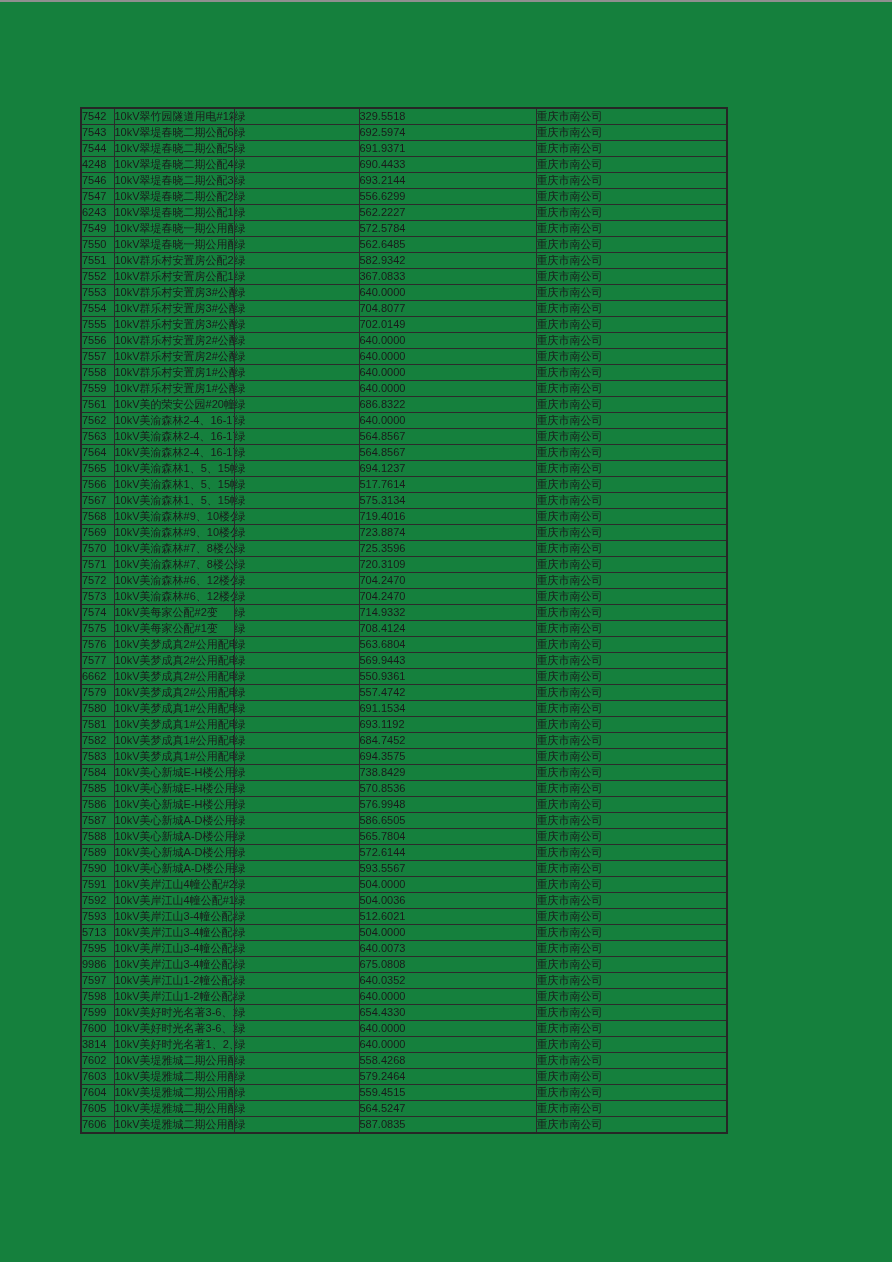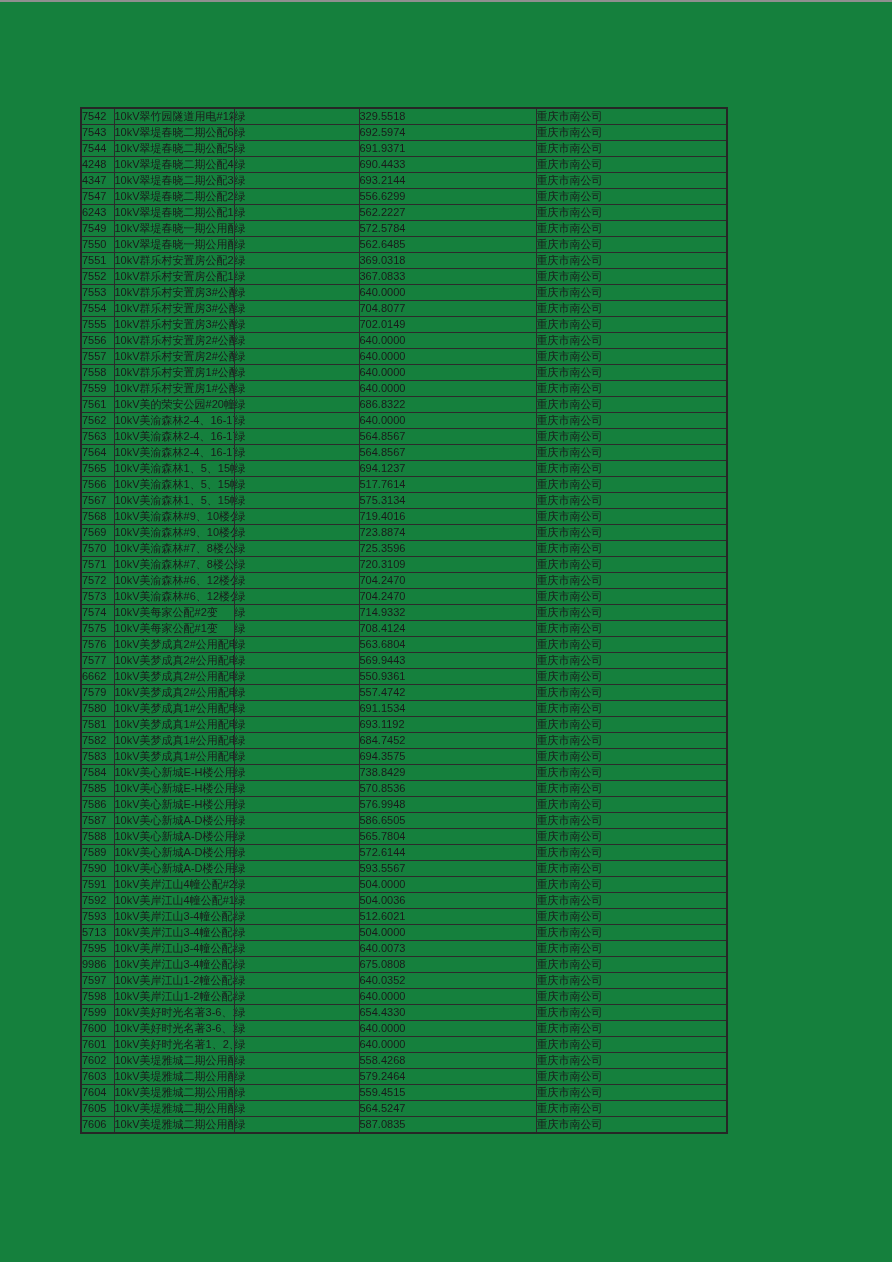--- a/index.html
+++ b/index.html
@@ -85,21 +85,21 @@
       <td class="c-company">重庆市南公司</td>
     </tr>
         <tr>
       <td class="c-id">4248</td>
       <td class="c-name">10kV翠堤春晓二期公配4号变</td>
       <td class="c-status">绿</td>
       <td class="c-value">690.4433</td>
       <td class="c-company">重庆市南公司</td>
     </tr>
         <tr>
-      <td class="c-id">4347</td>
+      <td class="c-id">7546</td>
       <td class="c-name">10kV翠堤春晓二期公配3号变</td>
       <td class="c-status">绿</td>
       <td class="c-value">693.2144</td>
       <td class="c-company">重庆市南公司</td>
     </tr>
         <tr>
       <td class="c-id">7547</td>
       <td class="c-name">10kV翠堤春晓二期公配2号变</td>
       <td class="c-status">绿</td>
       <td class="c-value">556.6299</td>
@@ -123,21 +123,21 @@
       <td class="c-id">7550</td>
       <td class="c-name">10kV翠堤春晓一期公用配电房</td>
       <td class="c-status">绿</td>
       <td class="c-value">562.6485</td>
       <td class="c-company">重庆市南公司</td>
     </tr>
         <tr>
       <td class="c-id">7551</td>
       <td class="c-name">10kV群乐村安置房公配2#变</td>
       <td class="c-status">绿</td>
-      <td class="c-value">369.0318</td>
+      <td class="c-value">582.9342</td>
       <td class="c-company">重庆市南公司</td>
     </tr>
         <tr>
       <td class="c-id">7552</td>
       <td class="c-name">10kV群乐村安置房公配1#变</td>
       <td class="c-status">绿</td>
       <td class="c-value">367.0833</td>
       <td class="c-company">重庆市南公司</td>
     </tr>
         <tr>
@@ -463,21 +463,21 @@
       <td class="c-company">重庆市南公司</td>
     </tr>
         <tr>
       <td class="c-id">7600</td>
       <td class="c-name">10kV美好时光名著3-6、10幢</td>
       <td class="c-status">绿</td>
       <td class="c-value">640.0000</td>
       <td class="c-company">重庆市南公司</td>
     </tr>
         <tr>
-      <td class="c-id">7601</td>
+      <td class="c-id">3814</td>
       <td class="c-name">10kV美好时光名著1、2、7幢</td>
       <td class="c-status">绿</td>
       <td class="c-value">640.0000</td>
       <td class="c-company">重庆市南公司</td>
     </tr>
         <tr>
       <td class="c-id">7602</td>
       <td class="c-name">10kV美堤雅城二期公用配电房</td>
       <td class="c-status">绿</td>
       <td class="c-value">558.4268</td>

